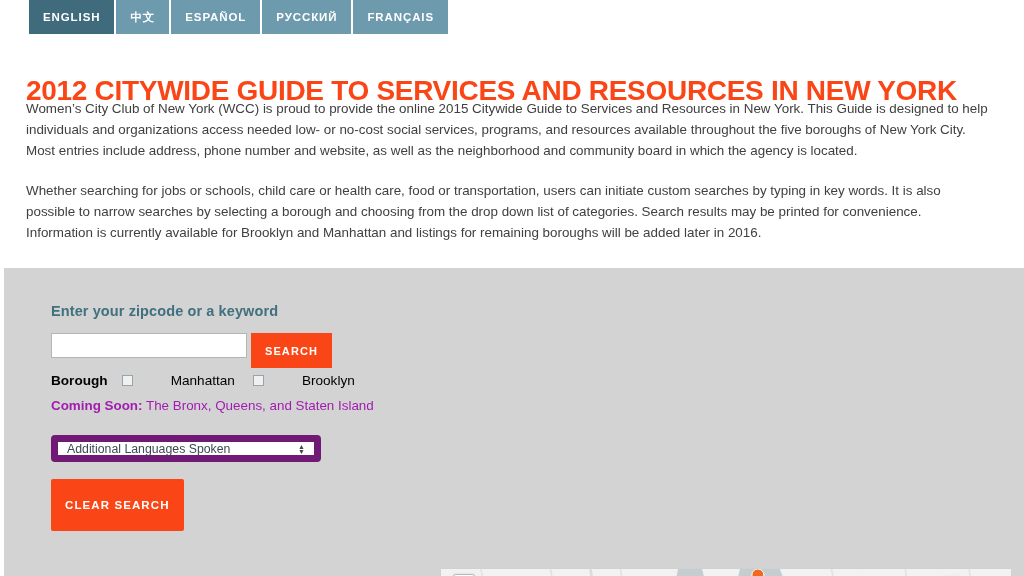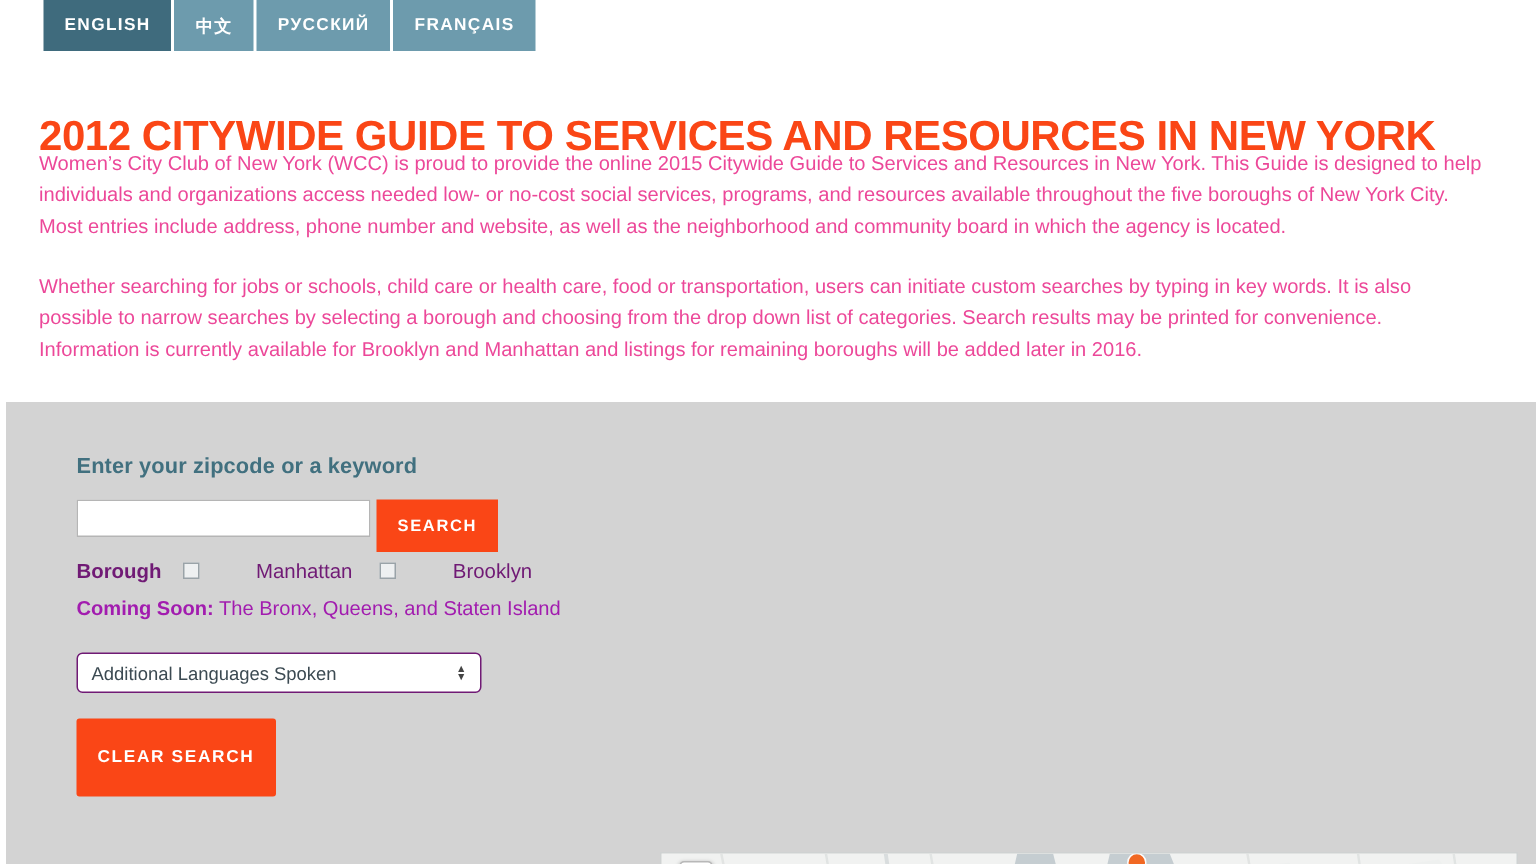--- a/index.html
+++ b/index.html
@@ -41,21 +41,21 @@
     font-weight:bold;
     letter-spacing:-0.3px;
     line-height:1.05;
     white-space:nowrap;
   }
 
   
   .intro {
     position:absolute; left:26px; top:98px;
     width:962px;
-    color:#ec4899;
+    color:#404040;
     font-size:13.4px;
     line-height:21px;
   }
   .intro p { margin:0 0 19px 0; }
 
   
   .band {
     position:absolute; left:4px; top:268px;
     width:1020px; height:308px;
     background:#d3d3d3;
@@ -95,21 +95,21 @@
     font-weight:bold;
     letter-spacing:1.1px;
     padding:0 14px;
     height:35px;
     cursor:pointer;
   }
 
   .borough-row {
     margin-top:15px;
     display:flex; align-items:center;
-    color:#701a75;
+    color:#000000;
     font-size:13.6px;
   }
   .borough-row .lbl { font-weight:bold; margin-right:14px; }
   .chk-wrap { display:flex; align-items:center; margin-right:18px; cursor:pointer;gap:32px; }
   .chk {
     width:11px; height:11px;
     border:1px solid #9aa3a8;
     background:#eef0f1;
     margin-right:6px;
     display:inline-block;
@@ -119,21 +119,21 @@
     margin-top:10px;
     color:#a21caf;
     font-size:13.4px;
   }
   .coming b { font-weight:bold; }
 
   .select {
     margin-top:22px;
     width:270px; height:27px;
     background:#ffffff;
-    border:1px solid #701a75;
+    border:7px solid #701a75;
     border-radius:4px;
     display:flex; align-items:center;
     padding:0 9px;
     font-size:12.3px;
     color:#3c4a52;
     position:relative;
     cursor:pointer;
   }
   .select .arrows {
     position:absolute; right:9px;
@@ -181,20 +181,21 @@
     font-family:"Liberation Sans", sans-serif;
   }
   .zoom-ctl .zin { border-bottom:1px solid #cfcfcf; }
 </style>
 </head>
 <body>
 
 <div class="lang-bar">
   <div class="lang-tab active">ENGLISH</div>
   <div class="lang-tab">中文</div>
+  <div class="lang-tab">ESPAÑOL</div>
   <div class="lang-tab">РУССКИЙ</div>
   <div class="lang-tab">FRANÇAIS</div>
 </div>
 
 <h1 class="headline">2012 CITYWIDE GUIDE TO SERVICES AND RESOURCES IN NEW YORK</h1>
 
 <div class="intro">
   <p>Women’s City Club of New York (WCC) is proud to provide the online 2015 Citywide Guide to Services and Resources in New York. This Guide is designed to help individuals and organizations access needed low- or no-cost social services, programs, and resources available throughout the five boroughs of New York City. Most entries include address, phone number and website, as well as the neighborhood and community board in which the agency is located.</p>
   <p>Whether searching for jobs or schools, child care or health care, food or transportation, users can initiate custom searches by typing in key words. It is also possible to narrow searches by selecting a borough and choosing from the drop down list of categories. Search results may be printed for convenience. Information is currently available for Brooklyn and Manhattan and listings for remaining boroughs will be added later in 2016.</p>
 </div>

